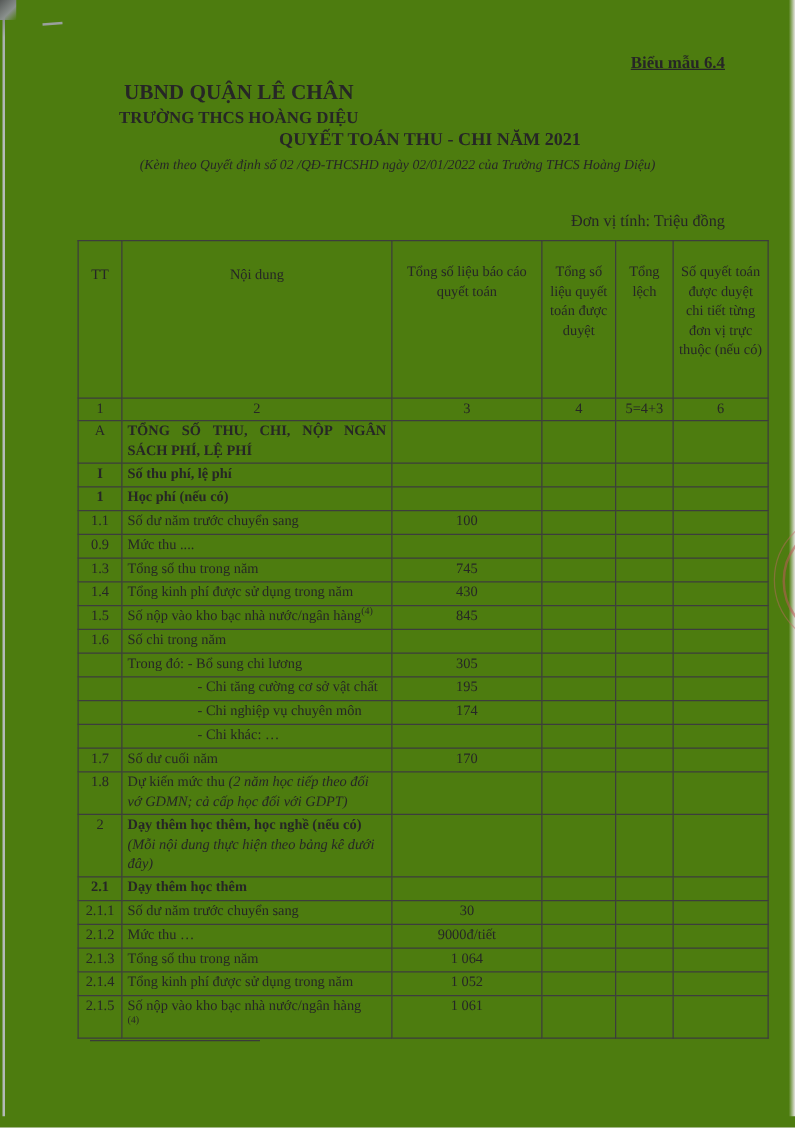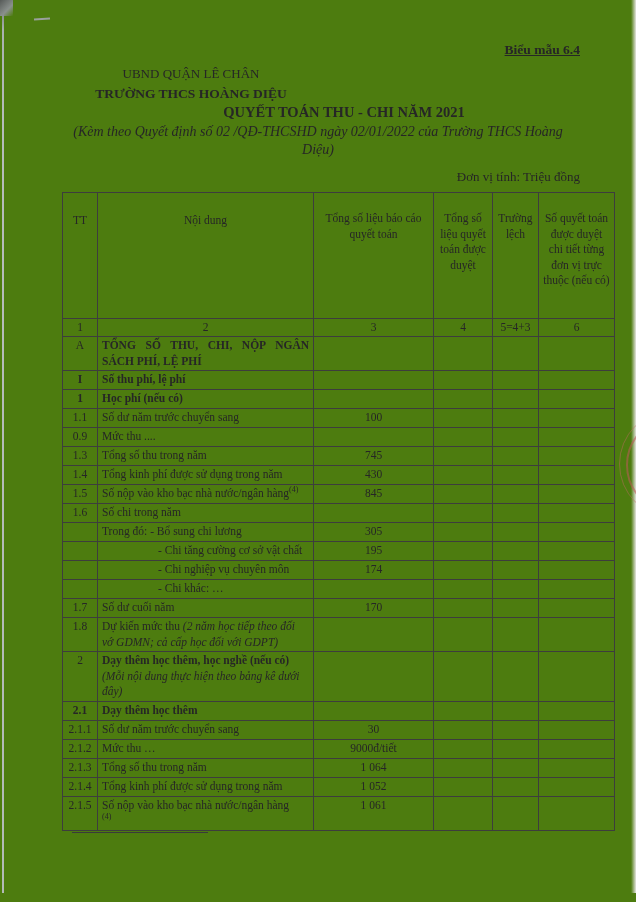--- a/index.html
+++ b/index.html
@@ -21,26 +21,26 @@
     background:linear-gradient(to right,rgba(235,235,230,0),#e4e4df);}
   
   .stamp-arc-outer{position:absolute;left:619px;top:410px;width:106px;height:106px;
     border-radius:50%;border:1px solid rgba(197,104,104,0.45);}
   .stamp-arc-inner{position:absolute;left:626px;top:417px;width:92px;height:92px;
     border-radius:50%;border:2px solid rgba(190,90,90,0.55);}
   
   .form-label{position:absolute;top:42px;right:56px;font-size:13.5px;font-weight:bold;
     text-decoration:underline;}
   .org-block{position:absolute;top:64px;left:0;width:382px;text-align:center;line-height:20px;}
-  .org-line1{font-size:13px;}
+  .org-line1{font-size:17px;font-weight:bold;}
   .org-line2{font-size:13.5px;font-weight:bold;}
   .doc-title{position:absolute;top:104px;left:26px;width:636px;text-align:center;
     font-size:14.5px;font-weight:bold;}
   .doc-subtitle{position:absolute;top:123px;left:58px;width:520px;text-align:center;
-    font-size:14px;font-style:italic;line-height:18px;}
+    font-size:11px;font-style:italic;line-height:18px;}
   .unit-label{position:absolute;top:169px;right:56px;font-size:13px;}
   
   table.main{position:absolute;left:62px;top:192px;width:552px;
     border-collapse:collapse;table-layout:fixed;}
   table.main th,table.main td{border:1px solid #3d3d3d;vertical-align:top;
     font-weight:normal;padding:1px 4px;font-size:11.5px;line-height:15.5px;
     overflow:hidden;}
   tr.head{height:126px;}
   tr.head th{text-align:center;padding-top:18px;}
   th.h-tt,th.h-noidung{font-weight:bold;font-size:12.5px;padding-top:20px !important;}
@@ -88,21 +88,21 @@
       <col style="width:59px">
         <col style="width:46px">
         <col style="width:76px">
     </colgroup>
     <thead>
       <tr class="head">
         <th class="h-tt">TT</th>
         <th class="h-noidung">Nội dung</th>
         <th>Tổng số liệu báo cáo quyết toán</th>
         <th>Tổng số liệu quyết toán được duyệt</th>
-        <th>Trường lệch</th>
+        <th>Tổng lệch</th>
         <th>Số quyết toán được duyệt chi tiết từng đơn vị trực thuộc (nếu có)</th>
       </tr>
       <tr class="nums">
         <td>1</td>
         <td>2</td>
         <td>3</td>
         <td>4</td>
         <td>5=4+3</td>
         <td>6</td>
       </tr>

